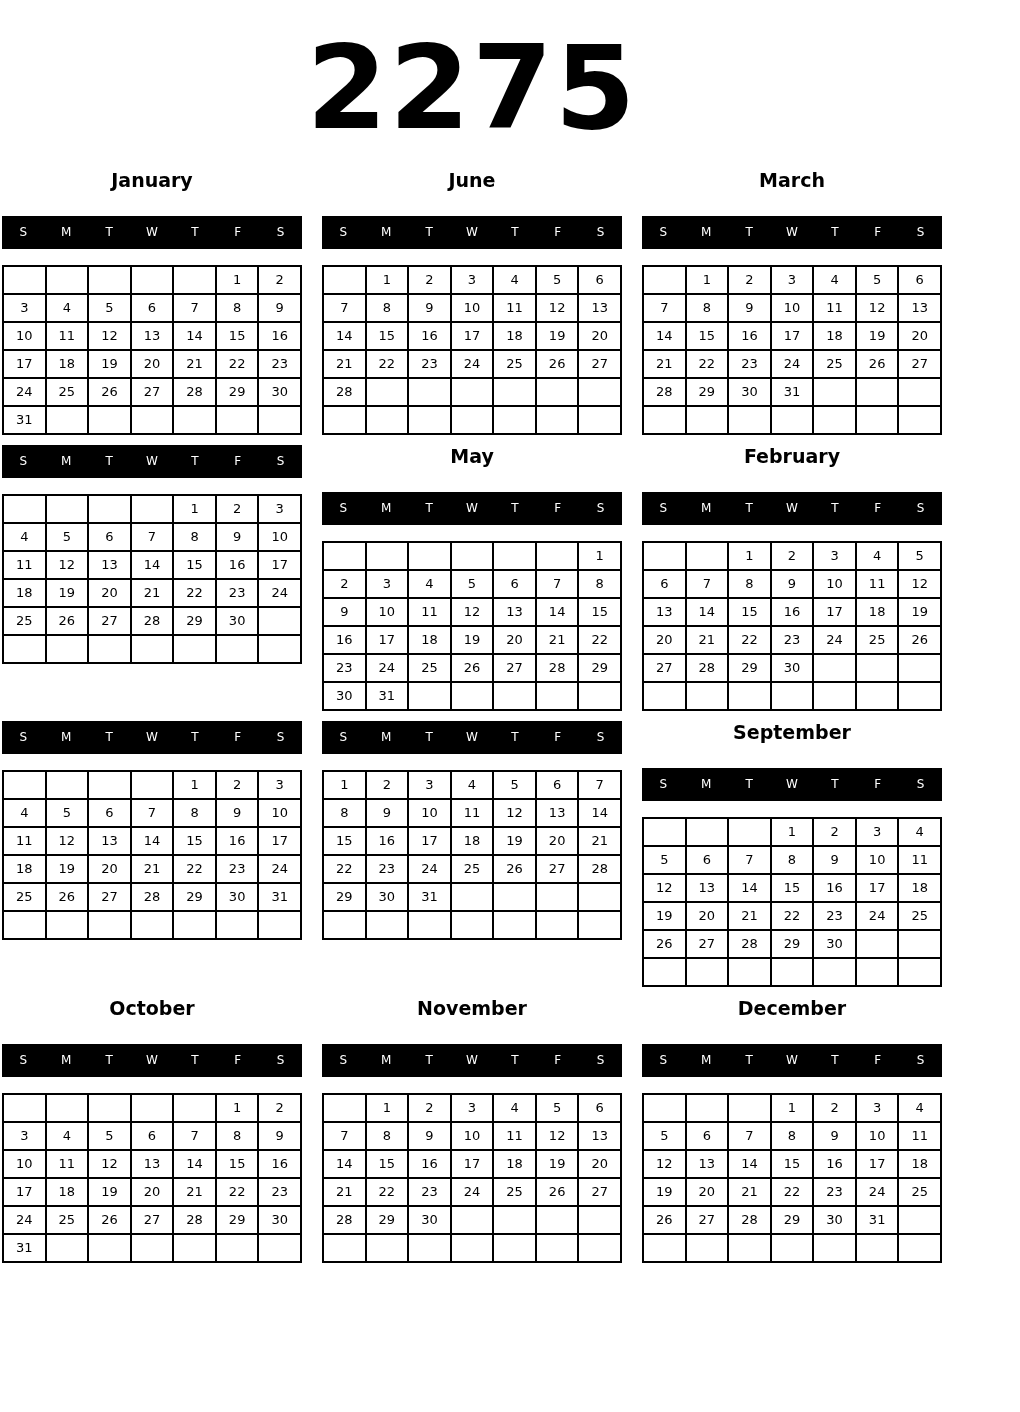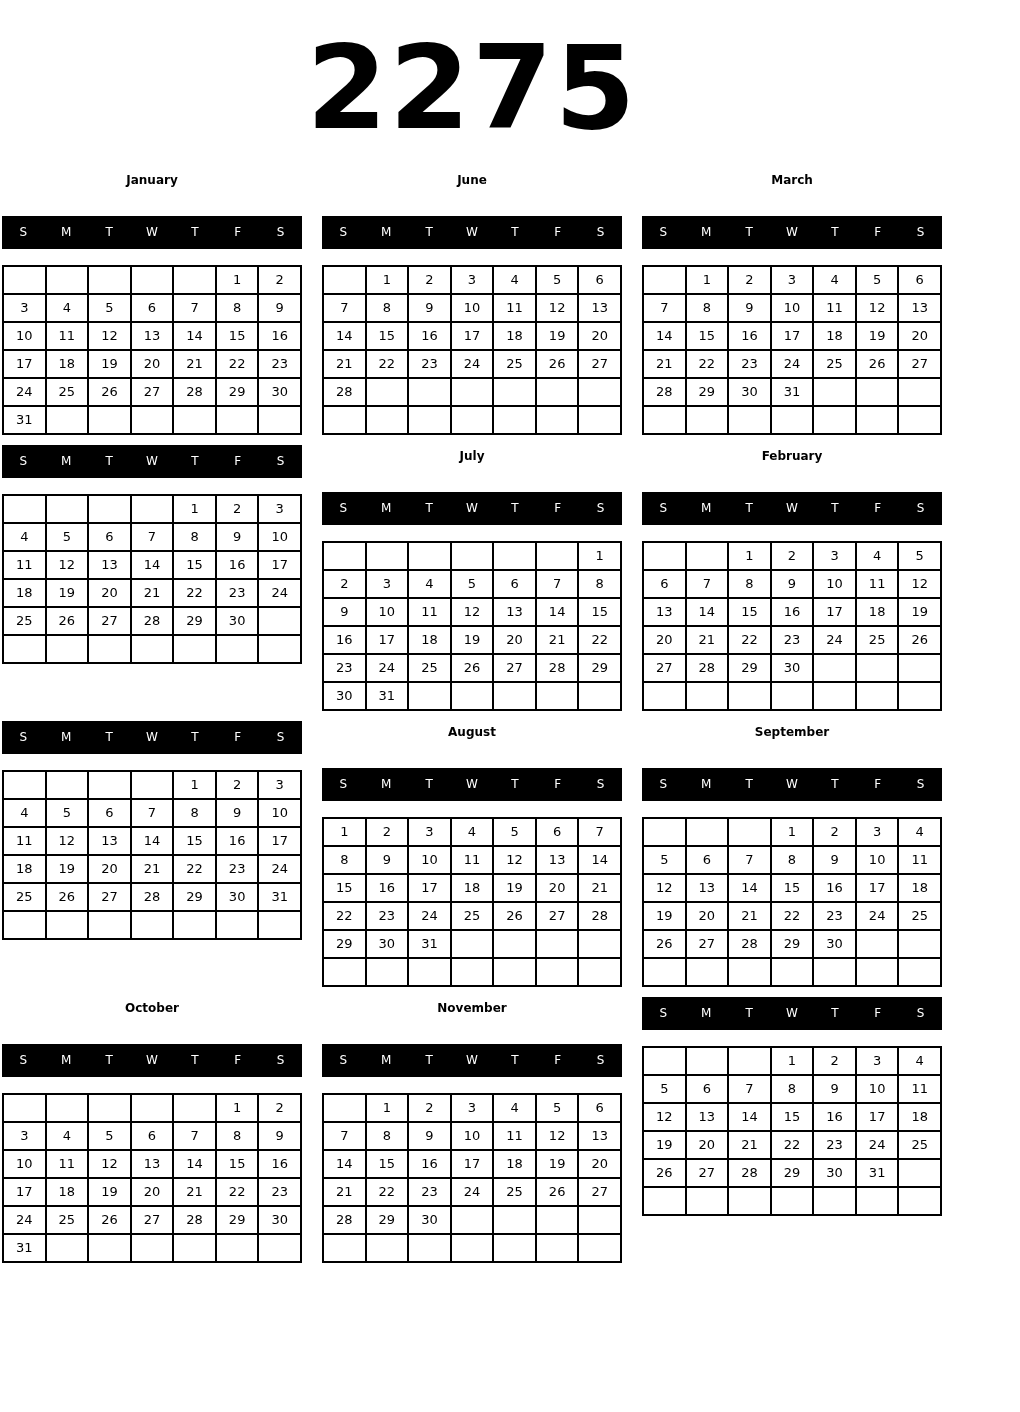--- a/index.html
+++ b/index.html
@@ -36,21 +36,21 @@
     grid-template-columns: repeat(3, 300px);
     column-gap: 20px;
     row-gap: 10px;
   }
   .month {
     width: 300px;
   }
   .month-title {
     text-align: center;
     font-weight: bold;
-    font-size: 12px;
+    font-size: 19px;
     line-height: 23px;
     margin: 0 0 24px 0;
   }
   .weekday-bar {
     display: grid;
     grid-template-columns: repeat(7, 1fr);
     background: #000000;
     color: #ffffff;
     height: 33px;
     align-items: center;
@@ -302,21 +302,21 @@
           <div class="date-cell"></div>
           <div class="date-cell"></div>
           <div class="date-cell"></div>
           <div class="date-cell"></div>
           <div class="date-cell"></div>
           <div class="date-cell"></div>
         </div>
   </div>
 
   <div class="month">
-    <div class="month-title">July</div>
+    <div class="month-title">May</div>
     <div class="weekday-bar">
           <div class="weekday-cell">S</div>
           <div class="weekday-cell">M</div>
           <div class="weekday-cell">T</div>
           <div class="weekday-cell">W</div>
           <div class="weekday-cell">T</div>
           <div class="weekday-cell">F</div>
           <div class="weekday-cell">S</div>
         </div>
     <div class="date-grid">
@@ -472,21 +472,20 @@
           <div class="date-cell"></div>
           <div class="date-cell"></div>
           <div class="date-cell"></div>
           <div class="date-cell"></div>
           <div class="date-cell"></div>
           <div class="date-cell"></div>
         </div>
   </div>
 
   <div class="month">
-    <div class="month-title">August</div>
     <div class="weekday-bar">
           <div class="weekday-cell">S</div>
           <div class="weekday-cell">M</div>
           <div class="weekday-cell">T</div>
           <div class="weekday-cell">W</div>
           <div class="weekday-cell">T</div>
           <div class="weekday-cell">F</div>
           <div class="weekday-cell">S</div>
         </div>
     <div class="date-grid">
@@ -700,20 +699,21 @@
           <div class="date-cell"></div>
           <div class="date-cell"></div>
           <div class="date-cell"></div>
           <div class="date-cell"></div>
           <div class="date-cell"></div>
           <div class="date-cell"></div>
         </div>
   </div>
 
   <div class="month">
+    <div class="month-title">December</div>
     <div class="weekday-bar">
           <div class="weekday-cell">S</div>
           <div class="weekday-cell">M</div>
           <div class="weekday-cell">T</div>
           <div class="weekday-cell">W</div>
           <div class="weekday-cell">T</div>
           <div class="weekday-cell">F</div>
           <div class="weekday-cell">S</div>
         </div>
     <div class="date-grid">

